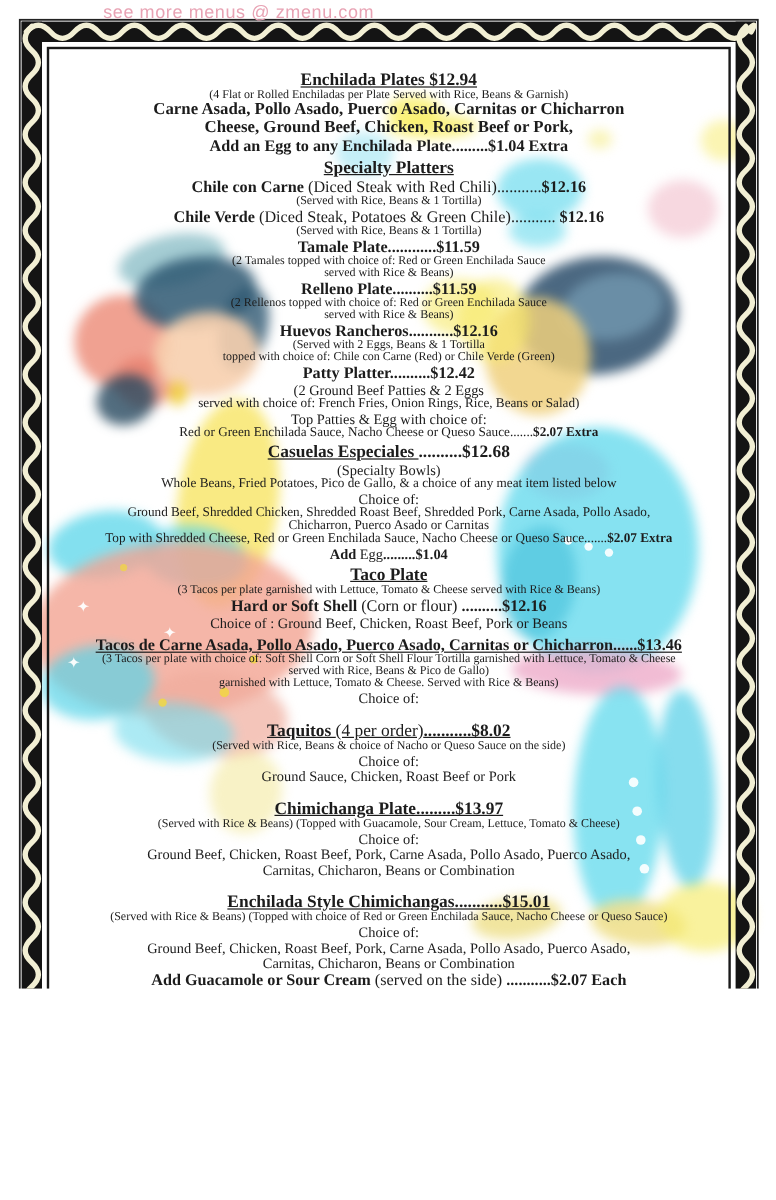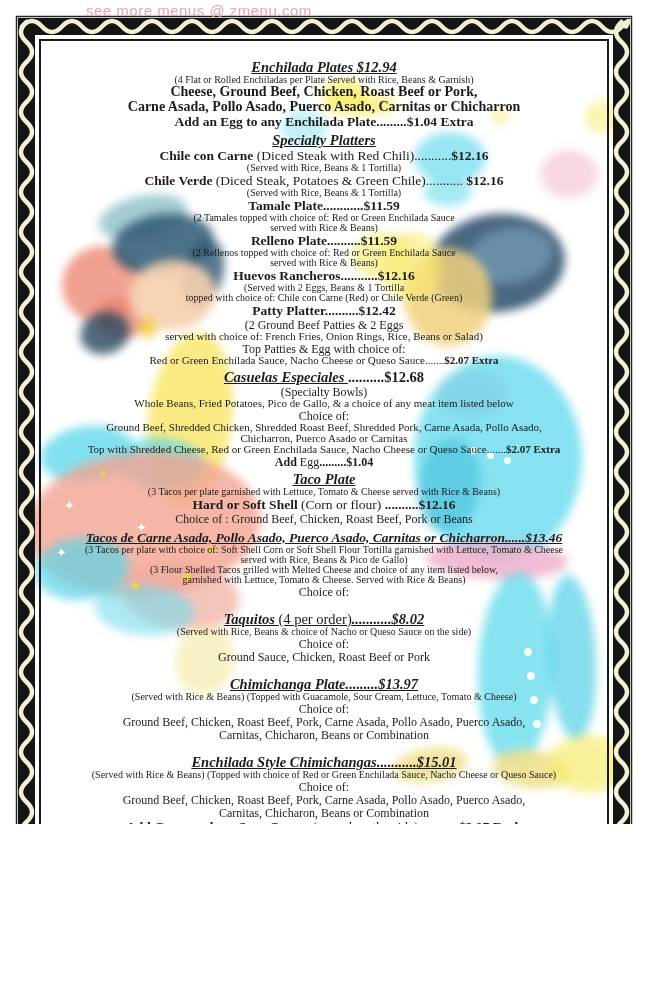--- a/index.html
+++ b/index.html
@@ -25,21 +25,21 @@
   .header-sm{font-size:13.5px;line-height:14px;margin-top:6px;}
   .item{font-size:13.5px;line-height:14px;margin-top:1px;}
   .bold{font-size:14px;line-height:14.5px;font-weight:bold;}
   .body{font-size:12px;line-height:12px;margin-top:1px;}
   .body-sm{font-size:11px;line-height:11px;}
   .sub{font-size:10px;line-height:10px;}
   .spacer{height:10px;}
   .sg-r{font-weight:normal;font-style:normal;}
   .sg-b{font-weight:bold;}
   .sg-bi{font-weight:bold;}
-  .sg-biu{font-weight:bold;font-style:italic;text-decoration:underline;}
+  .sg-biu{font-weight:bold;text-decoration:underline;}
   .sg-ru{text-decoration:underline;}
   .footer{position:absolute;left:44px;width:560px;top:912px;z-index:3;text-align:center;
           font-weight:bold;font-size:19px;letter-spacing:.5px;color:#111;}
 </style>
 </head>
 <body>
 
 <div class="page" style="--pink: #e8a3b4; --ink: #1c1c1c;">
   <div class="watermark">see more menus @ zmenu.com</div>
   <div class="art">
@@ -107,22 +107,22 @@
       <path d="M 22 26.5 Q 32 15.5 42 26.5 Q 52 37.5 62 26.5 Q 72 15.5 82 26.5 Q 92 37.5 102 26.5 Q 112 15.5 122 26.5 Q 132 37.5 142 26.5 Q 152 15.5 162 26.5 Q 172 37.5 182 26.5 Q 192 15.5 202 26.5 Q 212 37.5 222 26.5 Q 232 15.5 242 26.5 Q 252 37.5 262 26.5 Q 272 15.5 282 26.5 Q 292 37.5 302 26.5 Q 312 15.5 322 26.5 Q 332 37.5 342 26.5 Q 352 15.5 362 26.5 Q 372 37.5 382 26.5 Q 392 15.5 402 26.5 Q 412 37.5 422 26.5 Q 432 15.5 442 26.5 Q 452 37.5 462 26.5 Q 472 15.5 482 26.5 Q 492 37.5 502 26.5 Q 512 15.5 522 26.5 Q 532 37.5 542 26.5 Q 552 15.5 562 26.5 Q 572 37.5 582 26.5 Q 592 15.5 602 26.5 Q 612 37.5 622 26.5 Q 632 15.5 626 26.5" fill="none" stroke="#f2efd4" stroke-width="4.5" stroke-linecap="round"></path>
       <path d="M 22 979.5 Q 32 968.5 42 979.5 Q 52 990.5 62 979.5 Q 72 968.5 82 979.5 Q 92 990.5 102 979.5 Q 112 968.5 122 979.5 Q 132 990.5 142 979.5 Q 152 968.5 162 979.5 Q 172 990.5 182 979.5 Q 192 968.5 202 979.5 Q 212 990.5 222 979.5 Q 232 968.5 242 979.5 Q 252 990.5 262 979.5 Q 272 968.5 282 979.5 Q 292 990.5 302 979.5 Q 312 968.5 322 979.5 Q 332 990.5 342 979.5 Q 352 968.5 362 979.5 Q 372 990.5 382 979.5 Q 392 968.5 402 979.5 Q 412 990.5 422 979.5 Q 432 968.5 442 979.5 Q 452 990.5 462 979.5 Q 472 968.5 482 979.5 Q 492 990.5 502 979.5 Q 512 968.5 522 979.5 Q 532 990.5 542 979.5 Q 552 968.5 562 979.5 Q 572 990.5 582 979.5 Q 592 968.5 602 979.5 Q 612 990.5 622 979.5 Q 632 968.5 626 979.5" fill="none" stroke="#f2efd4" stroke-width="4.5" stroke-linecap="round"></path>
       <path d="M 26.5 22 Q 15.5 32 26.5 42 Q 37.5 52 26.5 62 Q 15.5 72 26.5 82 Q 37.5 92 26.5 102 Q 15.5 112 26.5 122 Q 37.5 132 26.5 142 Q 15.5 152 26.5 162 Q 37.5 172 26.5 182 Q 15.5 192 26.5 202 Q 37.5 212 26.5 222 Q 15.5 232 26.5 242 Q 37.5 252 26.5 262 Q 15.5 272 26.5 282 Q 37.5 292 26.5 302 Q 15.5 312 26.5 322 Q 37.5 332 26.5 342 Q 15.5 352 26.5 362 Q 37.5 372 26.5 382 Q 15.5 392 26.5 402 Q 37.5 412 26.5 422 Q 15.5 432 26.5 442 Q 37.5 452 26.5 462 Q 15.5 472 26.5 482 Q 37.5 492 26.5 502 Q 15.5 512 26.5 522 Q 37.5 532 26.5 542 Q 15.5 552 26.5 562 Q 37.5 572 26.5 582 Q 15.5 592 26.5 602 Q 37.5 612 26.5 622 Q 15.5 632 26.5 642 Q 37.5 652 26.5 662 Q 15.5 672 26.5 682 Q 37.5 692 26.5 702 Q 15.5 712 26.5 722 Q 37.5 732 26.5 742 Q 15.5 752 26.5 762 Q 37.5 772 26.5 782 Q 15.5 792 26.5 802 Q 37.5 812 26.5 822 Q 15.5 832 26.5 842 Q 37.5 852 26.5 862 Q 15.5 872 26.5 882 Q 37.5 892 26.5 902 Q 15.5 912 26.5 922 Q 37.5 932 26.5 942 Q 15.5 952 26.5 962 Q 37.5 972 26.5 982 Q 15.5 992 26.5 984" fill="none" stroke="#f2efd4" stroke-width="4.5" stroke-linecap="round"></path>
       <path d="M 621.5 22 Q 610.5 32 621.5 42 Q 632.5 52 621.5 62 Q 610.5 72 621.5 82 Q 632.5 92 621.5 102 Q 610.5 112 621.5 122 Q 632.5 132 621.5 142 Q 610.5 152 621.5 162 Q 632.5 172 621.5 182 Q 610.5 192 621.5 202 Q 632.5 212 621.5 222 Q 610.5 232 621.5 242 Q 632.5 252 621.5 262 Q 610.5 272 621.5 282 Q 632.5 292 621.5 302 Q 610.5 312 621.5 322 Q 632.5 332 621.5 342 Q 610.5 352 621.5 362 Q 632.5 372 621.5 382 Q 610.5 392 621.5 402 Q 632.5 412 621.5 422 Q 610.5 432 621.5 442 Q 632.5 452 621.5 462 Q 610.5 472 621.5 482 Q 632.5 492 621.5 502 Q 610.5 512 621.5 522 Q 632.5 532 621.5 542 Q 610.5 552 621.5 562 Q 632.5 572 621.5 582 Q 610.5 592 621.5 602 Q 632.5 612 621.5 622 Q 610.5 632 621.5 642 Q 632.5 652 621.5 662 Q 610.5 672 621.5 682 Q 632.5 692 621.5 702 Q 610.5 712 621.5 722 Q 632.5 732 621.5 742 Q 610.5 752 621.5 762 Q 632.5 772 621.5 782 Q 610.5 792 621.5 802 Q 632.5 812 621.5 822 Q 610.5 832 621.5 842 Q 632.5 852 621.5 862 Q 610.5 872 621.5 882 Q 632.5 892 621.5 902 Q 610.5 912 621.5 922 Q 632.5 932 621.5 942 Q 610.5 952 621.5 962 Q 632.5 972 621.5 982 Q 610.5 992 621.5 984" fill="none" stroke="#f2efd4" stroke-width="4.5" stroke-linecap="round"></path>
       <rect x="40" y="40" width="568" height="928" fill="none" stroke="#1a1a1a" stroke-width="2"></rect>
     </svg>
   <div class="content">
       <div>
         <div class="line header"><span class="sg-biu">Enchilada Plates $12.94</span></div>
         <div class="line sub"><span class="sg-r">(4 Flat or Rolled Enchiladas per Plate Served with Rice, Beans &amp; Garnish)</span></div>
+        <div class="line bold"><span class="sg-b">Carne Asada, Pollo Asado, Puerco Asado, Carnitas or Chicharron</span></div>
         <div class="line bold"><span class="sg-b">Cheese, Ground Beef, Chicken, Roast Beef  or Pork,</span></div>
-        <div class="line bold"><span class="sg-b">Carne Asada, Pollo Asado, Puerco Asado, Carnitas or Chicharron</span></div>
         <div class="line item"><span class="sg-bi">Add an Egg to any Enchilada Plate.........$1.04 Extra</span></div>
       </div>
       <div>
         <div class="line header"><span class="sg-biu">Specialty Platters</span></div>
         <div class="line item"><span class="sg-b">Chile con Carne </span><span class="sg-r">(Diced Steak with Red Chili)...........</span><span class="sg-b">$12.16</span></div>
         <div class="line sub"><span class="sg-r">(Served with Rice, Beans &amp; 1 Tortilla)</span></div>
         <div class="line item"><span class="sg-b">Chile Verde </span><span class="sg-r">(Diced Steak, Potatoes &amp; Green Chile)........... </span><span class="sg-b">$12.16</span></div>
         <div class="line sub"><span class="sg-r">(Served with Rice, Beans &amp; 1 Tortilla)</span></div>
         <div class="line item"><span class="sg-bi">Tamale Plate............$11.59</span></div>
         <div class="line sub"><span class="sg-r">(2 Tamales topped with choice of: Red or Green Enchilada Sauce</span></div>
@@ -154,21 +154,20 @@
         <div class="line sub"><span class="sg-r">(3 Tacos per plate garnished with Lettuce, Tomato &amp; Cheese served with Rice &amp; Beans)</span></div>
         <div class="line item"><span class="sg-b">Hard or Soft Shell </span><span class="sg-r">(Corn or flour) </span><span class="sg-b">..........$12.16</span></div>
         <div class="line body"><span class="sg-r">Choice of : Ground Beef, Chicken, Roast Beef, Pork or Beans</span></div>
       </div>
       <div>
         <div class="line header-sm"><span class="sg-biu">Tacos de Carne Asada, Pollo Asado, Puerco Asado, Carnitas or Chicharron......$13.46</span></div>
         <div class="line sub"><span class="sg-r">(3 Tacos per plate with choice of: Soft Shell Corn or Soft Shell Flour Tortilla garnished with Lettuce, Tomato &amp; Cheese</span></div>
         <div class="line sub"><span class="sg-r">served with Rice, Beans &amp; Pico de Gallo)</span></div>
       </div>
       <div>
-        <div class="line sub"><span class="sg-r">(3 Flour Shelled Tacos grilled with Melted Cheese and choice of any item listed below,</span></div>
         <div class="line sub"><span class="sg-r">garnished with Lettuce, Tomato &amp; Cheese. Served with Rice &amp; Beans)</span></div>
         <div class="line body"><span class="sg-r">Choice of:</span></div>
       </div>
       <div>
         <div class="line spacer"></div>
         <div class="line header"><span class="sg-biu">Taquitos </span><span class="sg-ru">(4 per order)</span><span class="sg-biu">...........$8.02</span></div>
         <div class="line sub"><span class="sg-r">(Served with Rice, Beans &amp; choice of Nacho or Queso Sauce on the side)</span></div>
         <div class="line body"><span class="sg-r">Choice of:</span></div>
         <div class="line body"><span class="sg-r">Ground Sauce, Chicken, Roast Beef or Pork</span></div>
       </div>

